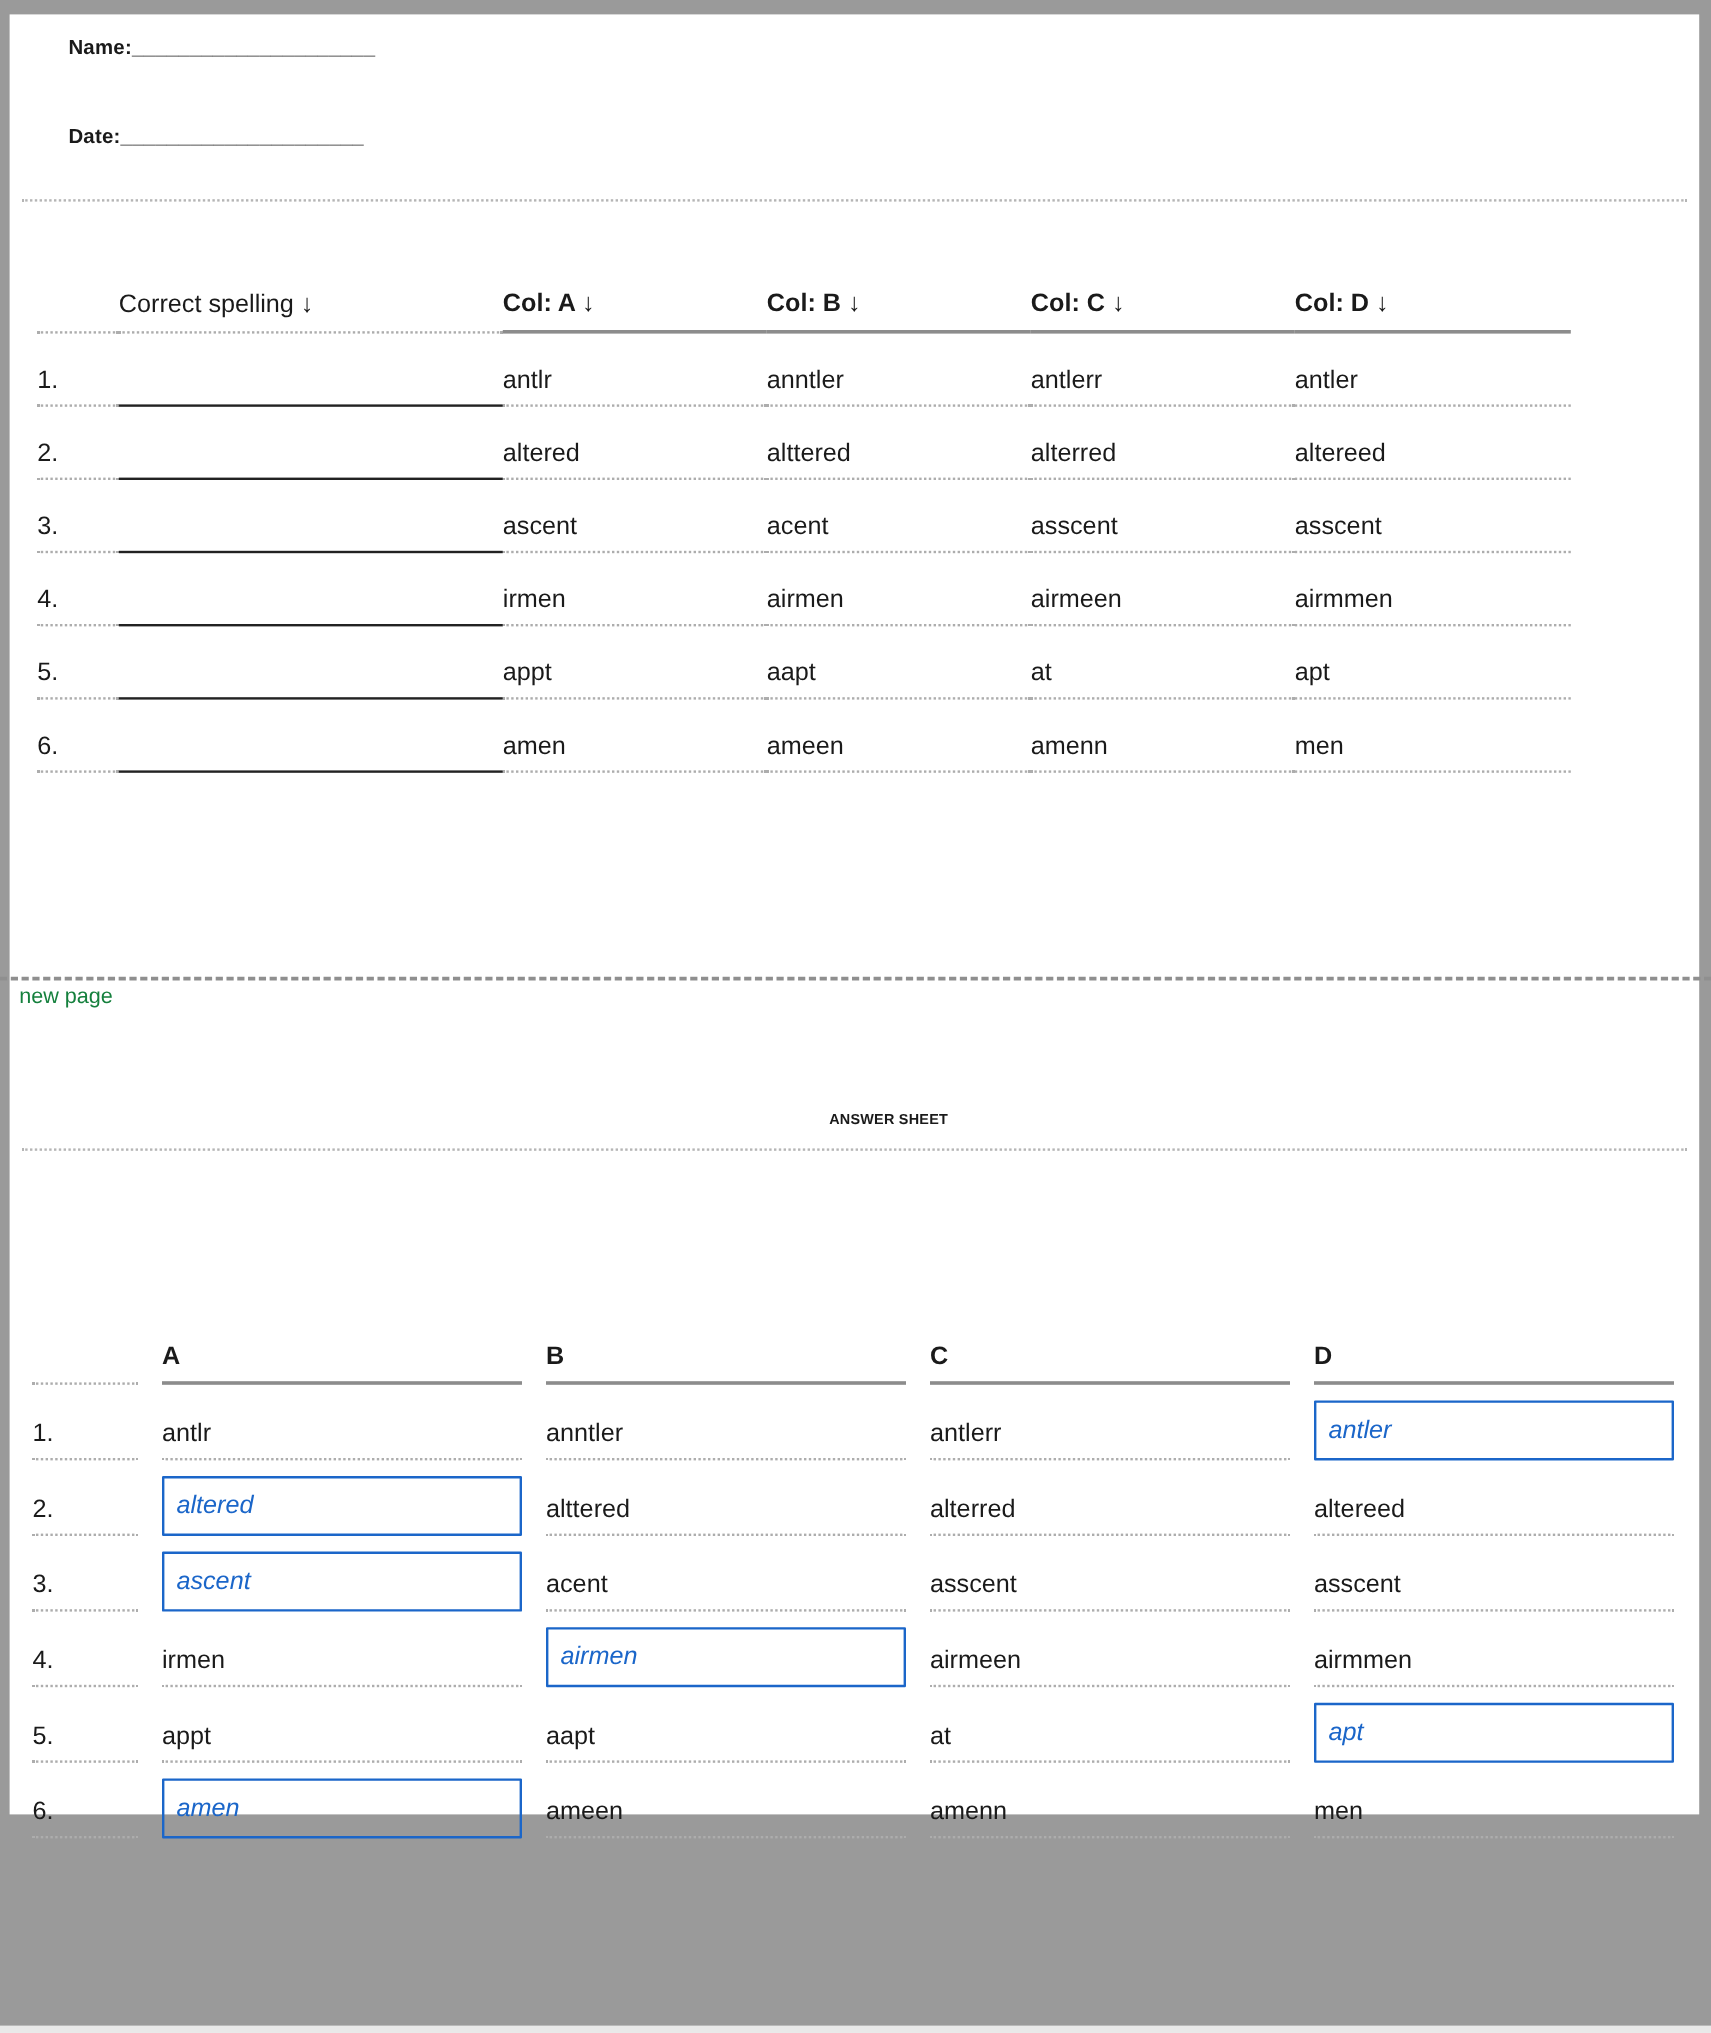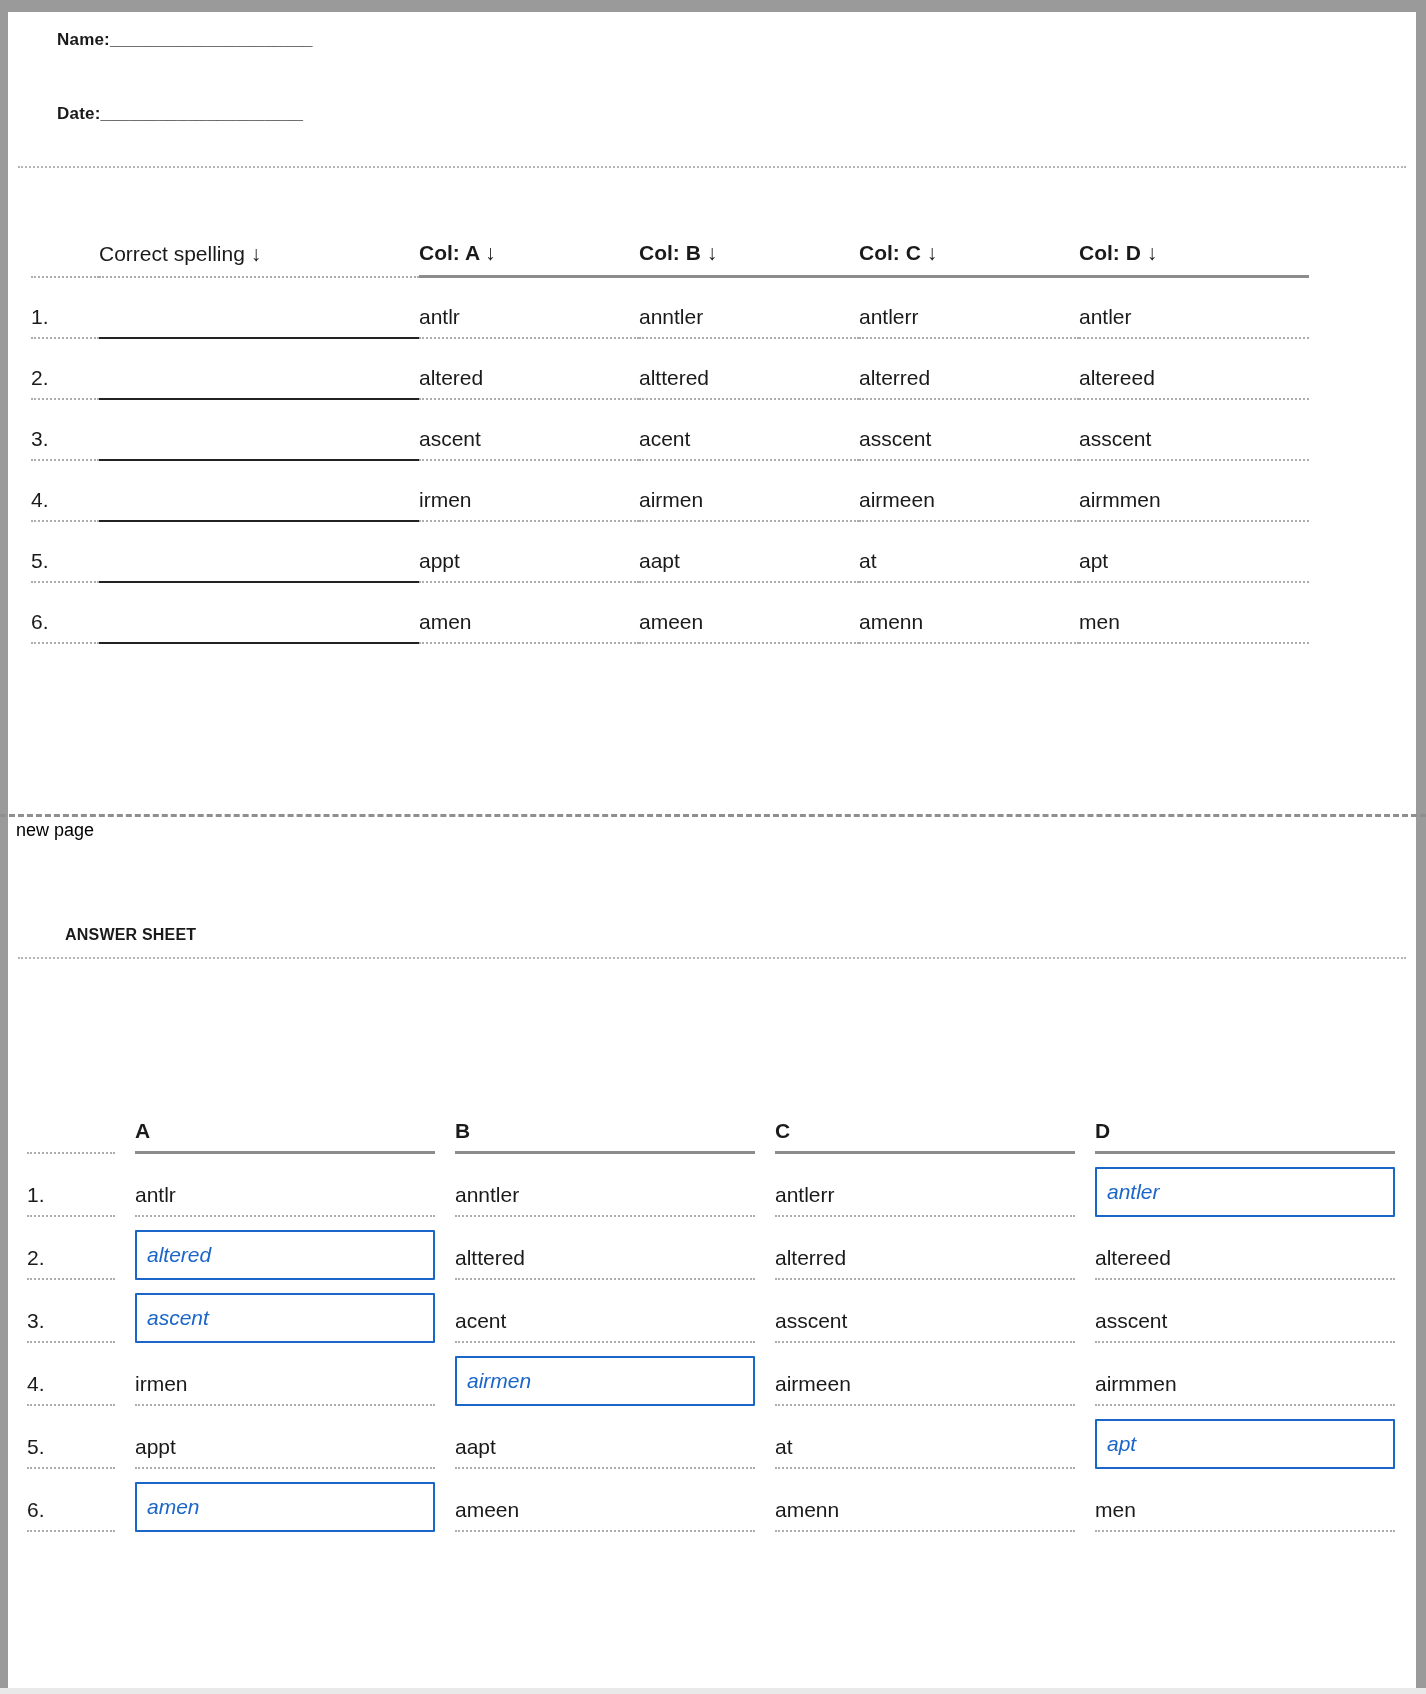--- a/index.html
+++ b/index.html
@@ -6,21 +6,21 @@
     --accent:#1b66c9;
     --frame:#9a9a9a;
     --dot:#adadad;
     --hline:#8c8c8c;
     --ink:#1a1a1a;
   }
   *{box-sizing:border-box;margin:0;padding:0;}
   html,body{width:1426px;height:1694px;overflow:hidden;background:#e9e9e9;
     font-family:"Liberation Sans","DejaVu Sans",sans-serif;color:var(--ink);}
   .frame{position:absolute;left:0;top:0;width:1426px;height:1688px;background:var(--frame);}
-  .page{position:absolute;left:8px;top:12px;width:1408px;height:1676px;background:#ffffff;}
+  .page{position:absolute;left:8px;top:12px;width:1408px;height:1500px;background:#ffffff;}
 
   
   .field-line{margin-left:49px;height:22px;font-size:17px;font-weight:bold;letter-spacing:.2px;}
   .field-line.name{margin-top:18px;}
   .field-line.date{margin-top:52px;}
   .field-line .blank{font-weight:bold;}
 
   .dotted-sep{border-top:2px dotted #b5b5b5;margin:0 10px 0 10px;height:0;}
   .sep1{margin-top:40px;}
   .sep2{margin-top:11px;}
@@ -30,32 +30,32 @@
     margin:71px 0 0 23px;}
   .cell{display:flex;align-items:flex-end;padding-bottom:8px;font-size:21px;}
   .ws-grid .hcell{height:39px;padding-bottom:10px;}
   .ws-grid .rcell{height:61px;}
   .dotted-u{border-bottom:2px dotted var(--dot);}
   .solid-u{border-bottom:3px solid var(--hline);}
   .blank-u{border-bottom:2px solid #222;}
   .colhead{font-weight:bold;}
 
   
-  .answer-title{margin:282px 0 0 57px;height:20px;font-size:16px;font-weight:bold;letter-spacing:.2px;}
+  .answer-title{margin:282px 0 0 57px;height:20px;font-size:12px;font-weight:bold;letter-spacing:.2px;text-align:center;}
   .as-grid{display:grid;grid-template-columns:88px 300px 300px 300px 300px;
     column-gap:20px;margin:160px 0 0 19px;}
   .as-grid .hcell{height:35px;padding-bottom:8px;font-weight:bold;}
   .as-grid .rcell{height:63px;}
   .as-grid .rcell.correct{height:50px;align-self:end;border:2px solid var(--accent);
     border-radius:1px;align-items:center;padding:0 0 0 10px;
     color:var(--accent);font-style:italic;}
 
   
   .page-break{position:absolute;left:0;top:814px;width:1426px;border-top:3px dashed #8f8f8f;}
-  .page-break-label{position:absolute;left:16px;top:820px;font-size:18px;color:#000000;}
+  .page-break-label{position:absolute;left:16px;top:820px;font-size:18px;color:#15803d;}
 </style>
 </head>
 <body>
 
 <div class="frame">
   <div class="page">
 
     <div class="field-line name">
       <span>Name:</span><span class="blank">_____________________</span>
     </div>

